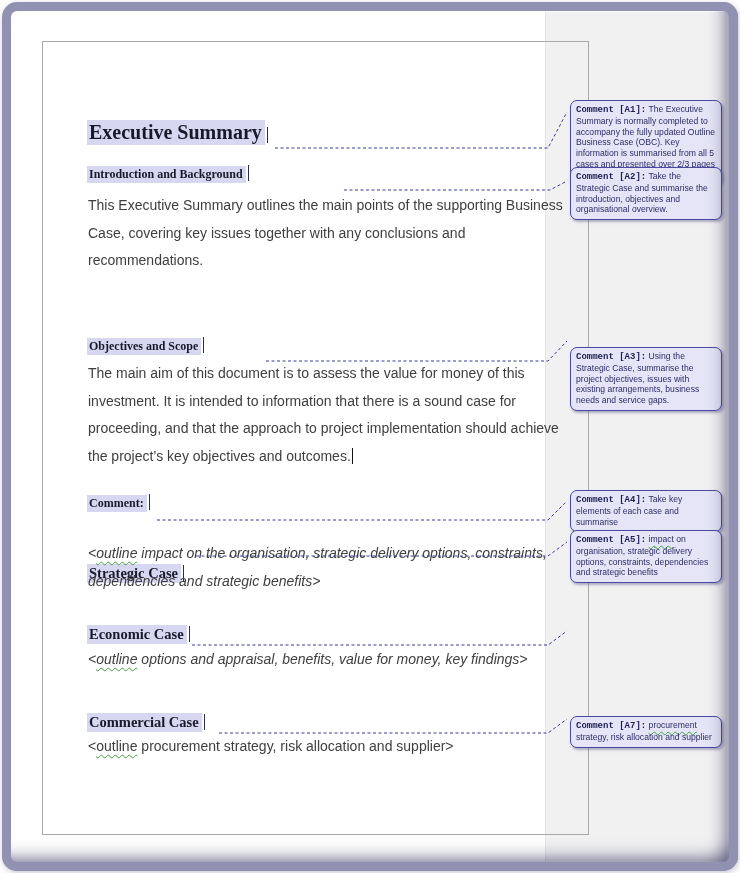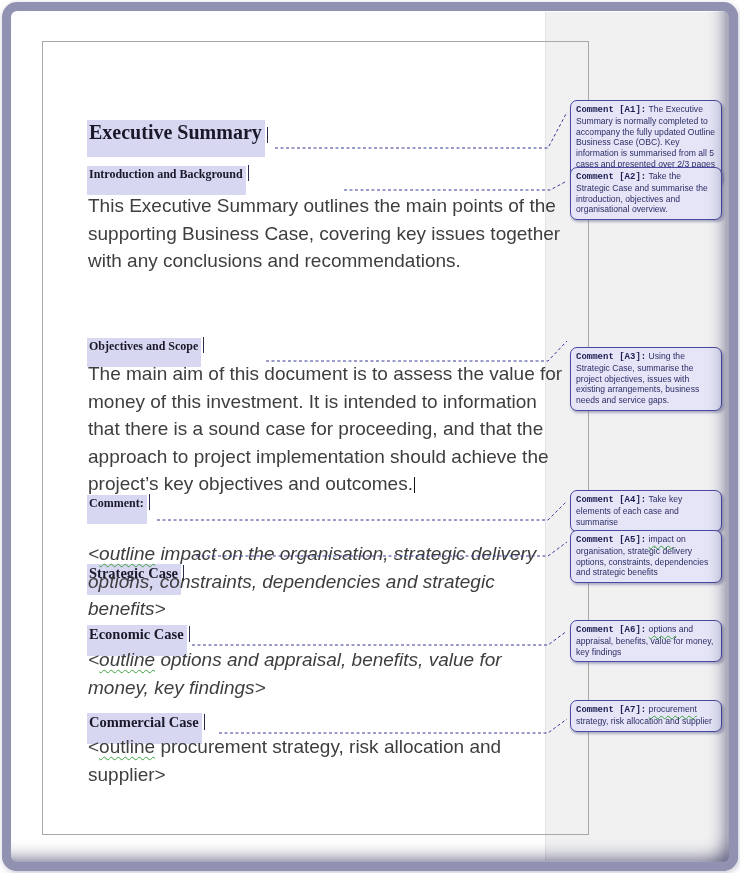--- a/index.html
+++ b/index.html
@@ -17,24 +17,24 @@
       background:#f1f1f2;border-left:1px solid #e3e3e5;z-index:1;}
   
   .page-border{position:absolute;left:42px;top:41px;width:545px;height:792px;
       border:1px solid #a8a8a8;z-index:2;}
   .content-layer{position:absolute;inset:0;z-index:5;}
   h1,h2,h3{position:absolute;left:87px;margin:0;color:#19192a;
       font-family:"Liberation Serif","DejaVu Serif",serif;font-weight:bold;white-space:nowrap;}
   h1{top:121px;font-size:20px;}
   h2{font-size:12px;}
   h3{font-size:14.5px;}
-  .hl{background:#d7d7f1;padding:1px 3px 14px 2px;}
+  .hl{background:#d7d7f1;padding:1px 3px 2px 2px;}
   .anchor-bar{display:inline-block;width:1px;height:16px;background:#2b2b4d;
       margin-left:2px;vertical-align:text-bottom;}
-  p{position:absolute;left:88px;width:478px;margin:0;font-size:19px;line-height:27.5px;
+  p{position:absolute;left:88px;width:478px;margin:0;font-size:14px;line-height:27.5px;
       color:#3e3e3e;}
   .it{font-style:italic;}
   .squiggle{text-decoration:underline;text-decoration-style:wavy;text-decoration-color:#3da23d;
       text-decoration-thickness:1px;text-underline-offset:3px;text-decoration-skip-ink:none;}
   .caret{display:inline-block;width:1.5px;height:16px;background:#121212;margin-left:1px;
       vertical-align:-3px;}
   
   .comment{position:absolute;left:570px;width:152px;box-sizing:border-box;
       background:#e5e5f7;border:1.6px solid #4a4aa2;border-radius:7px;
       padding:3px 5px 4px 5px;font-size:8.6px;line-height:1.24;color:#2c2c66;
@@ -89,18 +89,17 @@
   <div class="comment" style="top:100px"><b>Comment [A1]:</b><span class="squiggle"></span><span> The Executive Summary is normally completed to accompany the fully updated Outline Business Case (OBC).  Key information is summarised from all 5 cases and presented over 2/3 pages as an overview of the OBC.</span></div>
 
   <div class="comment" style="top:167px"><b>Comment [A2]:</b><span class="squiggle"></span><span> Take the Strategic Case and summarise the introduction, objectives and organisational overview.</span></div>
 
   <div class="comment" style="top:347px"><b>Comment [A3]:</b><span class="squiggle"></span><span> Using the Strategic Case, summarise the project objectives, issues with existing arrangements, business needs and service gaps.</span></div>
 
   <div class="comment" style="top:490px"><b>Comment [A4]:</b><span class="squiggle"></span><span> Take key elements of each case and summarise</span></div>
 
   <div class="comment" style="top:530px"><b>Comment [A5]:</b> <span class="squiggle">impact</span><span> on organisation, strategic delivery options, constraints, dependencies and strategic benefits</span></div>
 
-  <div class="comment" style="top:620px"><b>Comment [A6]:</b> <span class="squiggle">options</span><span> and appraisal, benefits, value for money, key findings</span></div>
 
-  <div class="comment" style="top:700px"><b>Comment [A7]:</b> <span class="squiggle">procurement</span><span> strategy, risk allocation and supplier</span></div>
+  <div class="comment" style="top:716px"><b>Comment [A7]:</b> <span class="squiggle">procurement</span><span> strategy, risk allocation and supplier</span></div>
 
   <div class="frame"></div>
 </div>
 
 </body></html>

